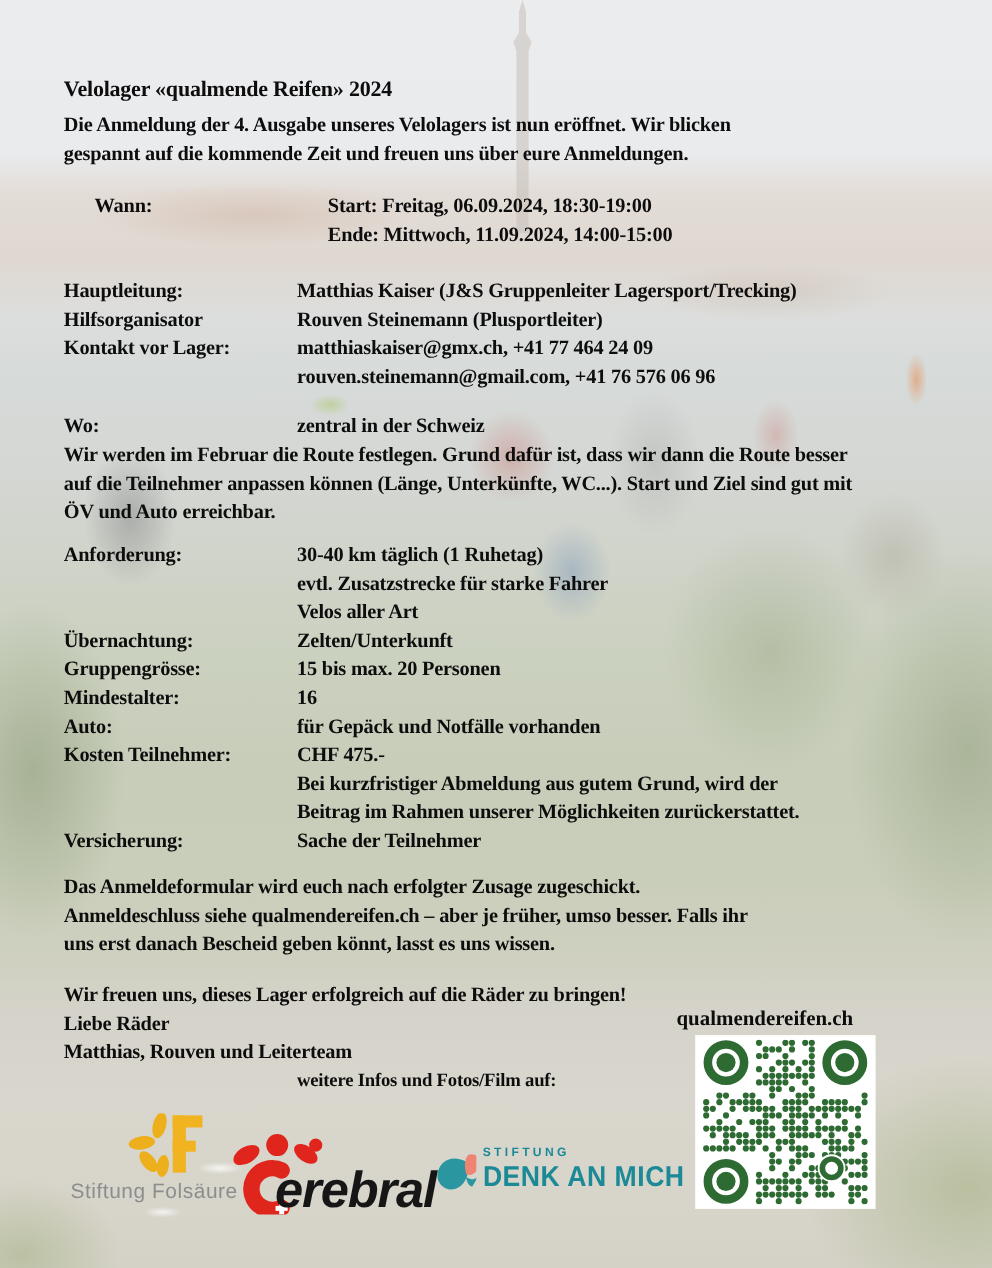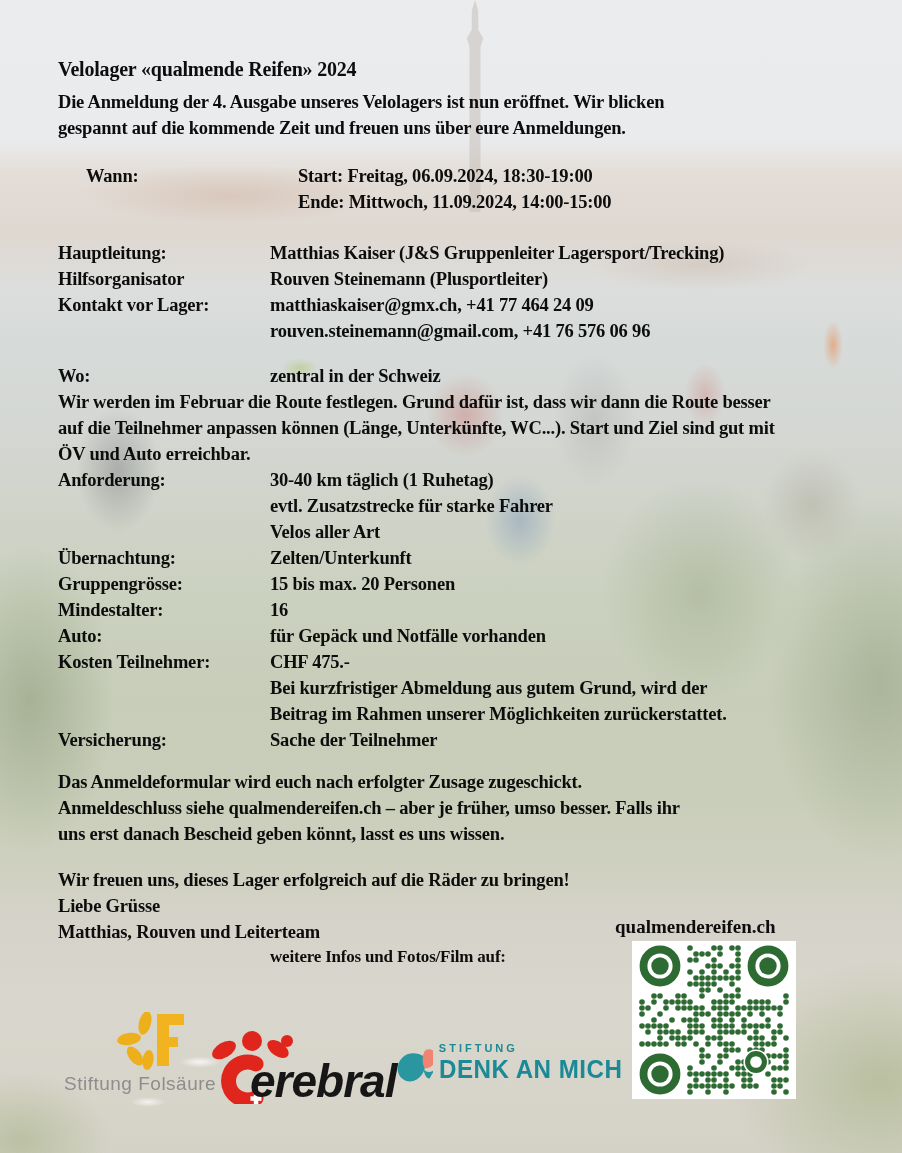--- a/index.html
+++ b/index.html
@@ -29,28 +29,28 @@
       radial-gradient(25px 7px at 148px 1102px, rgba(255,255,255,.7), transparent 70%),
       linear-gradient(180deg,
         #ebecee 0px,#eaebed 140px,#e3ddd7 175px,#dfd8d1 235px,#dcdedd 290px,
         #d7dbda 330px,#d4d7d3 430px,#cfd3c8 520px,#cbd1bf 600px,#c7cdb9 700px,
         #c9ceba 800px,#cfd0c0 870px,#d5d3c9 915px,#d9d6cd 1000px,#d7d4ca 1100px,#d4d2c7 1153px);}
   .spire{position:absolute;left:452px;top:0;width:46px;height:212px;z-index:0;
     background:rgba(198,192,184,.55);
     clip-path:polygon(50% 0%,57% 5%,57% 14%,68% 18%,62% 22%,62% 100%,38% 100%,38% 22%,32% 18%,43% 14%,43% 5%);}
 
   
-  .content{position:absolute;left:58px;top:0;width:800px;padding-top:55px;z-index:2;
+  .content{position:absolute;left:58px;top:12px;width:800px;padding-top:55px;z-index:2;
     color:#0d0d0d;font-weight:bold;font-size:18.5px;line-height:26px;letter-spacing:-0.2px;}
   h1.title{margin:0 0 6px 0;font-size:20px;line-height:28px;font-weight:bold;}
   .row{display:flex;}
   .row .lbl{width:212px;flex:none;}
   .row .val{flex:1;}
   .mt22{margin-top:22px;margin-left:28px;} .mt25{margin-top:25px;} .mt19{margin-top:19px;}
-  .mt13{} .mt16{margin-top:16px;} .mt20{margin-top:20px;}
+  .mt13{margin-top:13px;} .mt16{margin-top:16px;} .mt20{margin-top:20px;}
   .small-line{font-size:17px;line-height:24px;margin-left:212px;}
 
   
   .website{position:absolute;left:615px;top:916px;z-index:2;font-weight:bold;
     font-size:19px;color:#0d0d0d;font-family:"Liberation Serif",serif;}
   .qr-box{position:absolute;left:632px;top:941px;width:164px;height:158px;
     background:#fff;z-index:2;display:flex;align-items:center;justify-content:center;}
 
   
   .logo-folsaeure{position:absolute;left:64px;top:1012px;width:150px;height:82px;z-index:2;}
@@ -158,21 +158,21 @@
     </div>
 
     <div class="mt16">
       <div>Das Anmeldeformular wird euch nach erfolgter Zusage zugeschickt.</div>
       <div>Anmeldeschluss siehe qualmendereifen.ch – aber je früher, umso besser. Falls ihr</div>
       <div>uns erst danach Bescheid geben könnt, lasst es uns wissen.</div>
     </div>
 
     <div class="mt20">
       <div>Wir freuen uns, dieses Lager erfolgreich auf die Räder zu bringen!</div>
-      <div>Liebe Grüsse</div>
+      <div>Liebe Räder</div>
       <div>Matthias, Rouven und Leiterteam</div>
     </div>
 
     <div class="small-line">weitere Infos und Fotos/Film auf:</div>
   </div>
 
   <div class="website">qualmendereifen.ch</div>
 
   <div class="qr-box">
     <svg id="qr-svg" width="150" height="150" viewBox="0 0 150 150">

